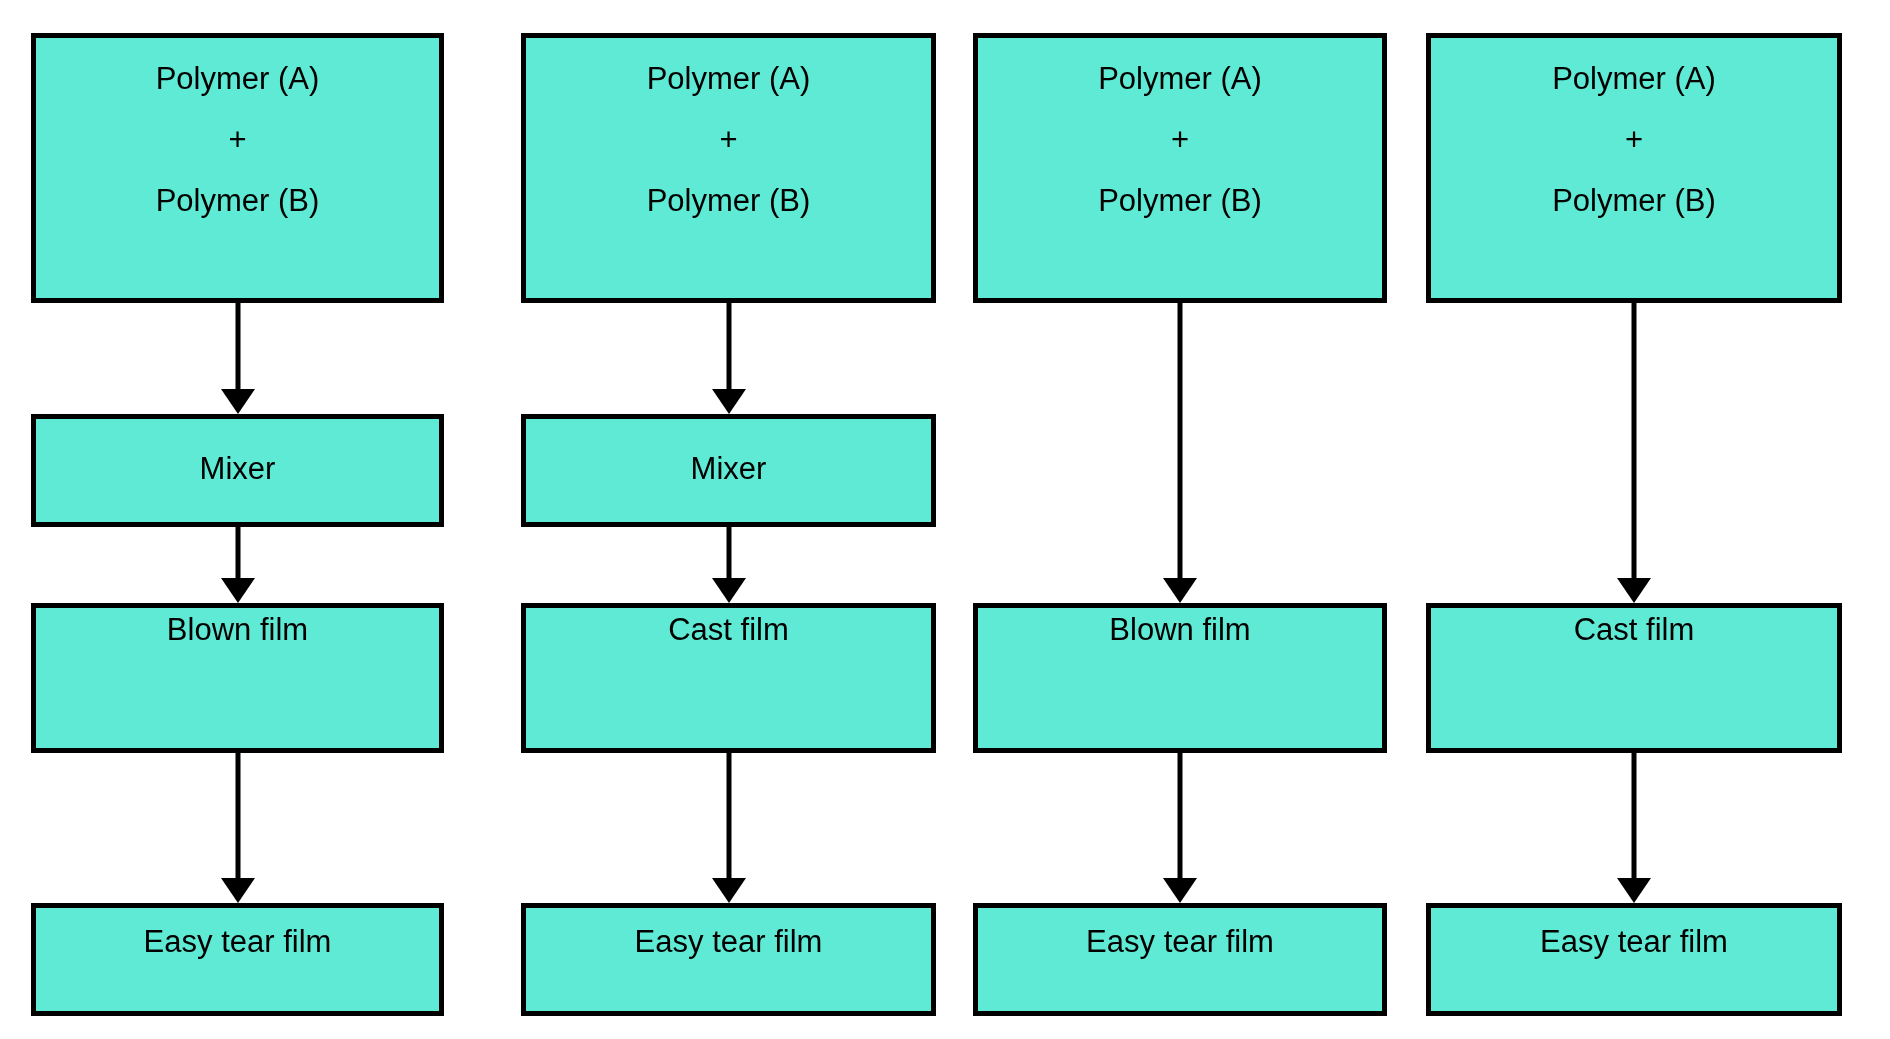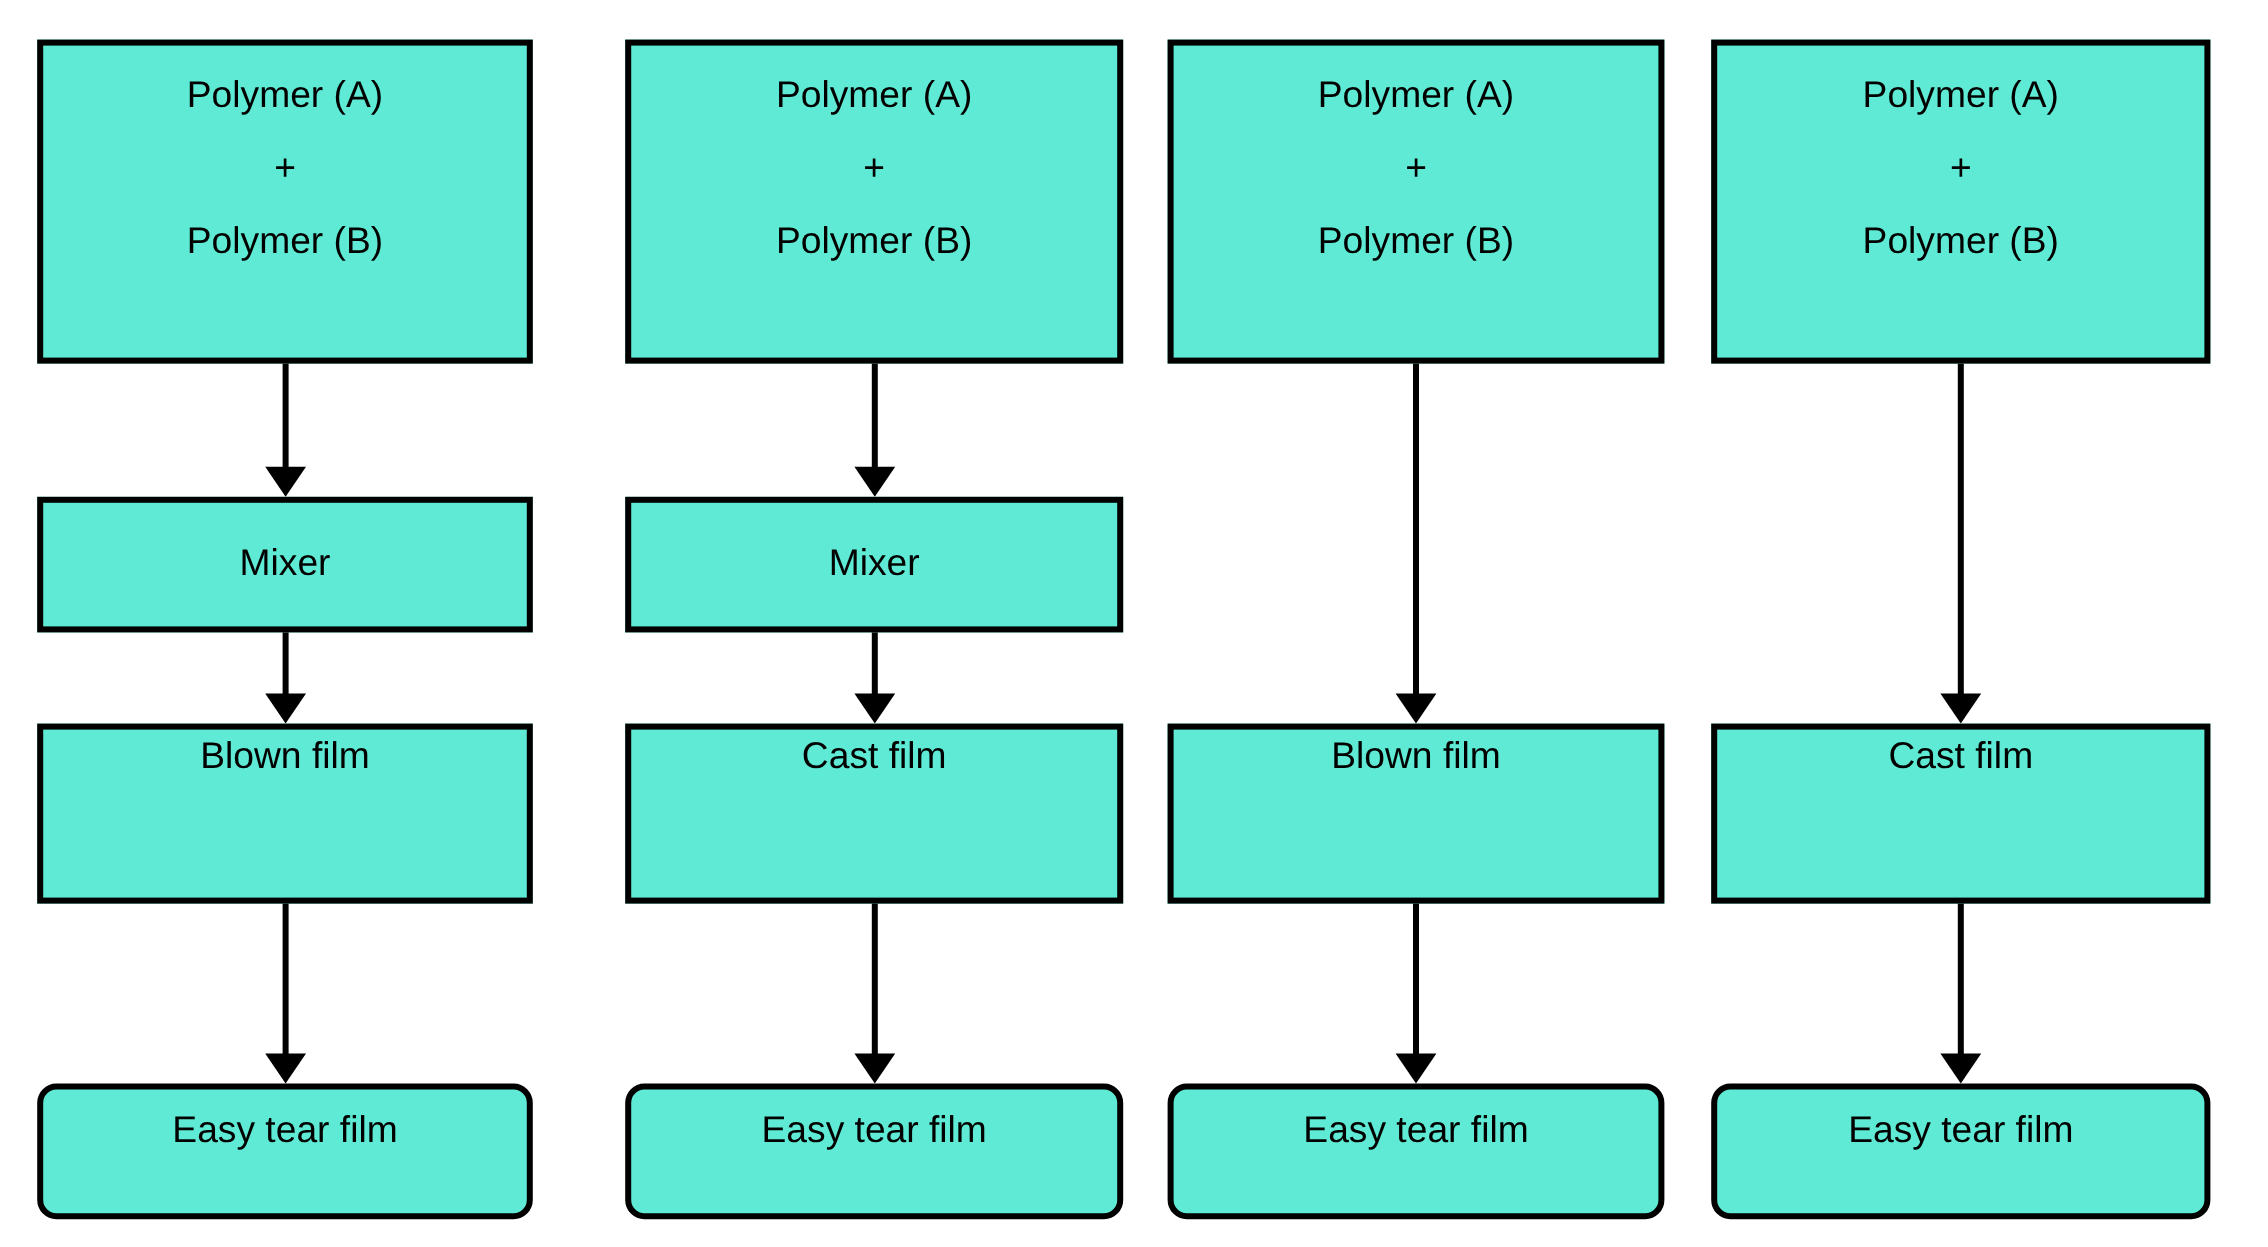--- a/index.html
+++ b/index.html
@@ -45,21 +45,21 @@
     height: 270px;
     padding-top: 10px;
   }
   .box.source span {
     display: block;
     line-height: 61px;
   }
 
   .box.mixer  { top: 414px; height: 113px; padding-top: 32px; }
   .box.film   { top: 603px; height: 150px; padding-top: 4px; }
-  .box.result { top: 903px; height: 113px; padding-top: 16px; border-radius: 16px; }
+  .box.result { top: 903px; height: 113px; padding-top: 16px; }
 
   .arrow {
     position: absolute;
     left: 50%;
     transform: translateX(-50%);
     width: 34px;
   }
   .arrow .shaft {
     position: absolute;
     top: 0;

